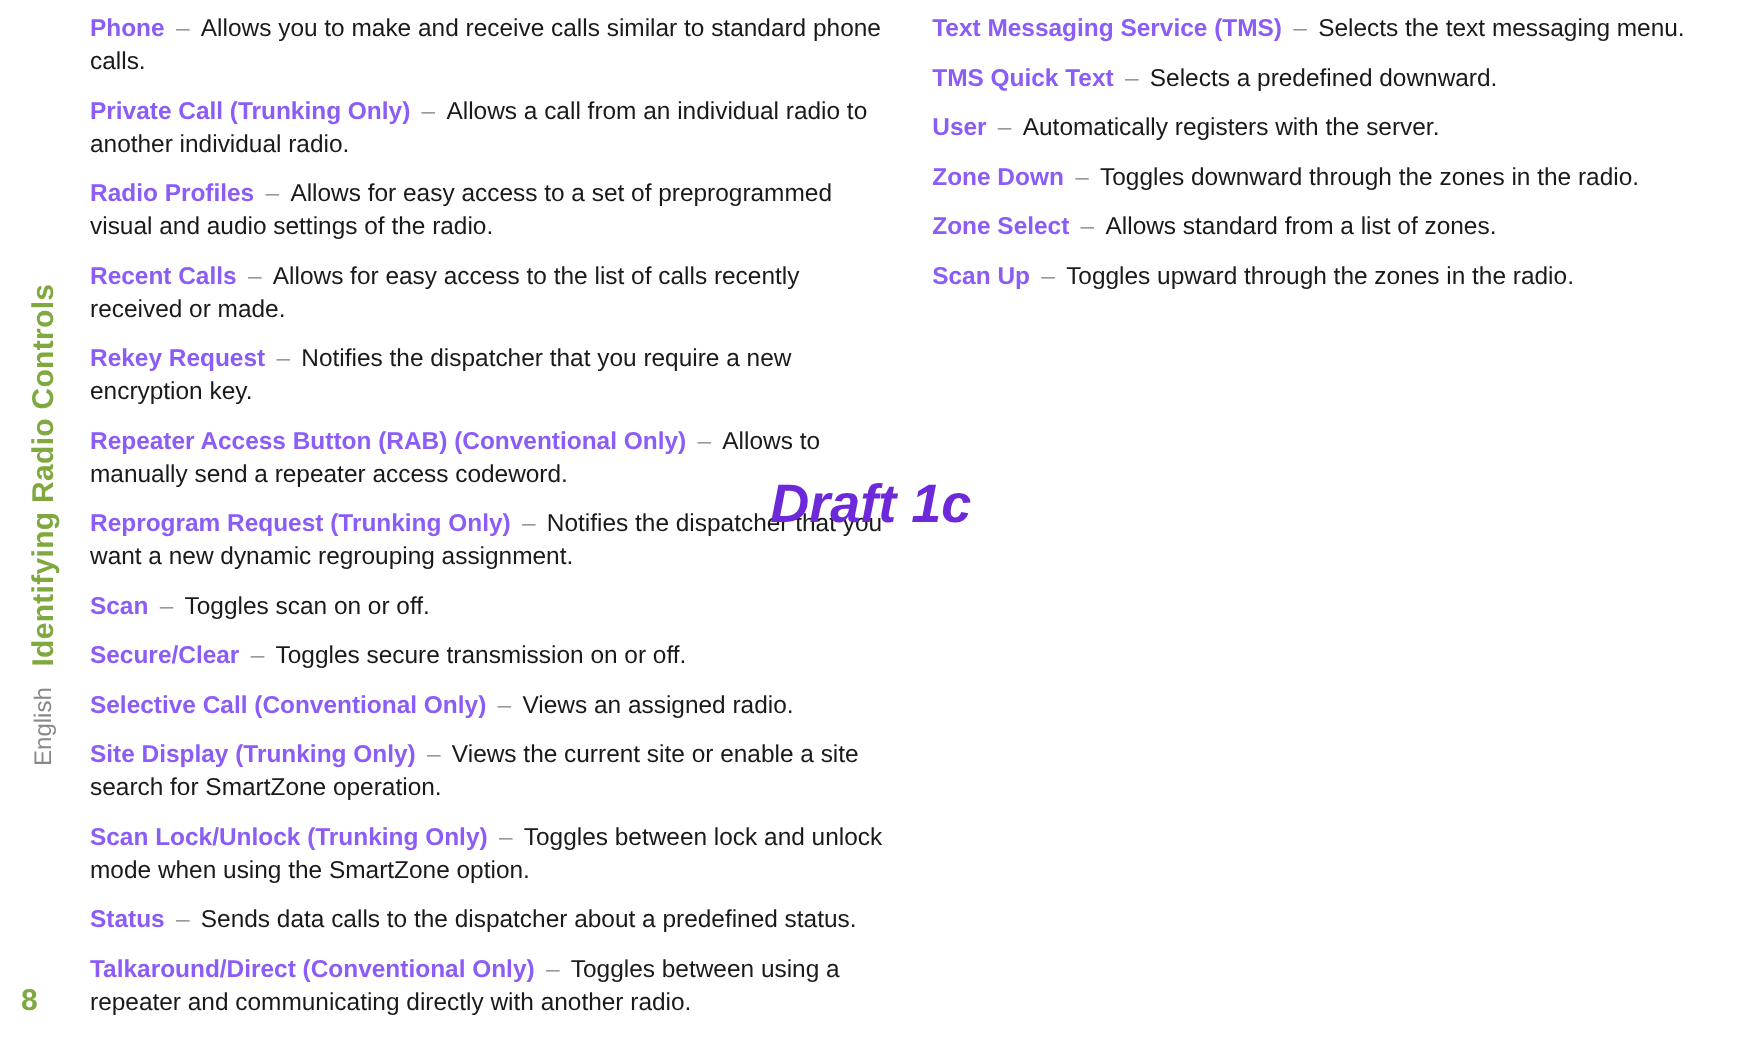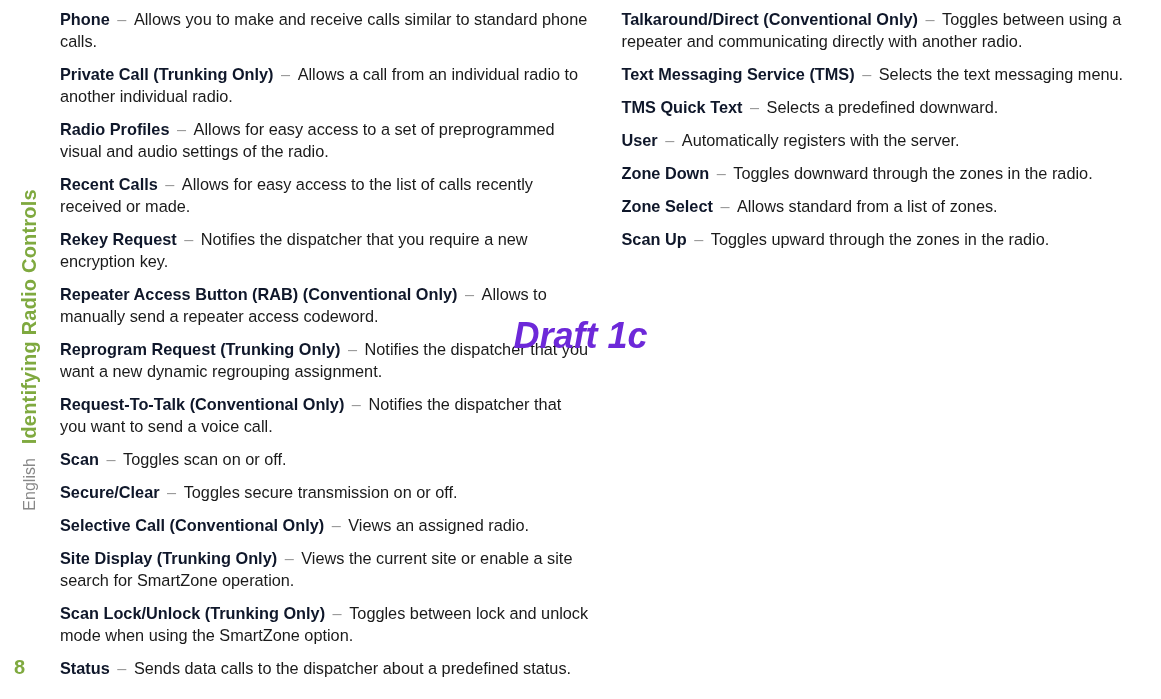--- a/index.html
+++ b/index.html
@@ -55,21 +55,21 @@
       font-size: 16.3px;
       line-height: 1.35;
       color: #1a1a1a;
     }
     .entry {
       margin-bottom: 11px;
       break-inside: avoid;
     }
     .term {
       font-weight: bold;
-      color: #0f172a;
+      color: #8b5cf6;
     }
     .dash {
       color: #999;
       margin: 0 3px;
     }
     .desc {
       color: #1a1a1a;
     }
     .watermark {
       position: absolute;
@@ -97,21 +97,20 @@
 <div class="watermark">Draft 1c</div>
 
 <div class="content" id="content">
     <div class="entry"><span class="term">Phone</span><span class="dash"> – </span><span class="desc">Allows you to make and receive calls similar to standard phone calls.</span></div>
     <div class="entry"><span class="term">Private Call (Trunking Only)</span><span class="dash"> – </span><span class="desc">Allows a call from an individual radio to another individual radio.</span></div>
     <div class="entry"><span class="term">Radio Profiles</span><span class="dash"> – </span><span class="desc">Allows for easy access to a set of preprogrammed visual and audio settings of the radio.</span></div>
     <div class="entry"><span class="term">Recent Calls</span><span class="dash"> – </span><span class="desc">Allows for easy access to the list of calls recently received or made.</span></div>
     <div class="entry"><span class="term">Rekey Request</span><span class="dash"> – </span><span class="desc">Notifies the dispatcher that you require a new encryption key.</span></div>
     <div class="entry"><span class="term">Repeater Access Button (RAB) (Conventional Only)</span><span class="dash"> – </span><span class="desc">Allows to manually send a repeater access codeword.</span></div>
     <div class="entry"><span class="term">Reprogram Request (Trunking Only)</span><span class="dash"> – </span><span class="desc">Notifies the dispatcher that you want a new dynamic regrouping assignment.</span></div>
-    <div class="entry"><span class="term">Request-To-Talk (Conventional Only)</span><span class="dash"> – </span><span class="desc">Notifies the dispatcher that you want to send a voice call.</span></div>
     <div class="entry"><span class="term">Scan</span><span class="dash"> – </span><span class="desc">Toggles scan on or off.</span></div>
     <div class="entry"><span class="term">Secure/Clear</span><span class="dash"> – </span><span class="desc">Toggles secure transmission on or off.</span></div>
     <div class="entry"><span class="term">Selective Call (Conventional Only)</span><span class="dash"> – </span><span class="desc">Views an assigned radio.</span></div>
     <div class="entry"><span class="term">Site Display (Trunking Only)</span><span class="dash"> – </span><span class="desc">Views the current site or enable a site search for SmartZone operation.</span></div>
     <div class="entry"><span class="term">Scan Lock/Unlock (Trunking Only)</span><span class="dash"> – </span><span class="desc">Toggles between lock and unlock mode when using the SmartZone option.</span></div>
     <div class="entry"><span class="term">Status</span><span class="dash"> – </span><span class="desc">Sends data calls to the dispatcher about a predefined status.</span></div>
     <div class="entry"><span class="term">Talkaround/Direct (Conventional Only)</span><span class="dash"> – </span><span class="desc">Toggles between using a repeater and communicating directly with another radio.</span></div>
     <div class="entry"><span class="term">Text Messaging Service (TMS)</span><span class="dash"> – </span><span class="desc">Selects the text messaging menu.</span></div>
     <div class="entry"><span class="term">TMS Quick Text</span><span class="dash"> – </span><span class="desc">Selects a predefined downward.</span></div>
     <div class="entry"><span class="term">User</span><span class="dash"> – </span><span class="desc">Automatically registers with the server.</span></div>

